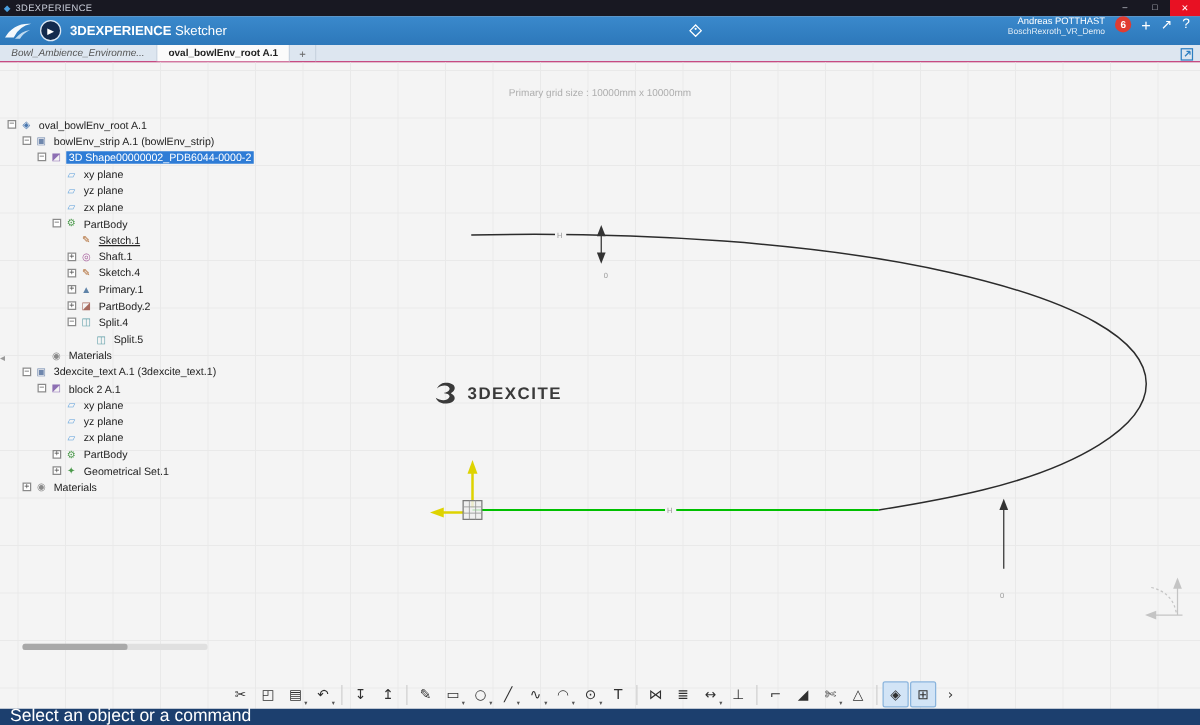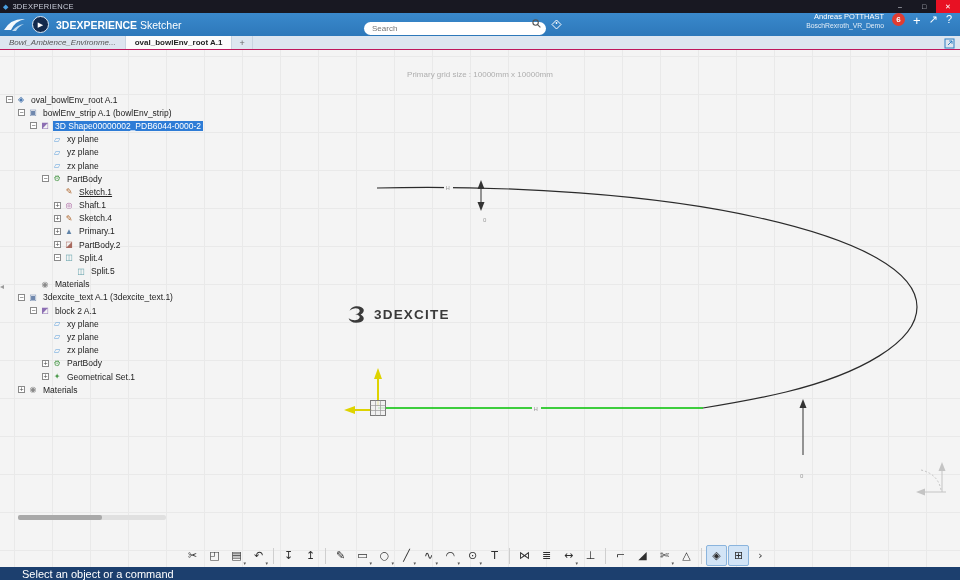--- a/index.html
+++ b/index.html
@@ -83,21 +83,21 @@
   #toolbar{position:absolute;left:182px;top:494px;height:23px;display:flex;align-items:center;gap:1px;}
   .tb-btn{position:relative;width:21px;height:21px;border:1px solid transparent;background:transparent;
     border-radius:2px;display:flex;align-items:center;justify-content:center;padding:0;cursor:default;}
   .tb-btn .tb-glyph{font-size:11px;color:#2f2f2f;font-family:"DejaVu Sans",sans-serif;}
   .tb-btn.active{background:#d2e4f6;border-color:#8ab4dd;}
   .tb-caret{position:absolute;right:0;bottom:-1px;font-size:5px;color:#555;}
   .tb-div{width:1px;height:16px;background:#cfcfcf;margin:0 3px;flex:none;}
 
   
   .statusbar{position:absolute;top:567px;left:0;width:960px;height:13px;background:#1c3f6e;
-    color:#fff;font-size:11px;display:flex;align-items:flex-end;padding-left:22px;}
+    color:#fff;font-size:14px;display:flex;align-items:flex-end;padding-left:8px;}
 </style>
 </head>
 <body>
 
 <div class="titlebar">
   <span class="tb-logo">◆</span>
   <span class="tb-title">3DEXPERIENCE</span>
   <div class="win-controls" id="win-controls">
       <div class="win-btn">–</div>
       <div class="win-btn">□</div>
@@ -108,27 +108,20 @@
 <div class="header">
   <div class="header-left">
     <svg width="26" height="17" viewBox="0 0 26 17">
       <path d="M2 14 Q9 2 23 3 Q13 5 9 14 Z" fill="#ffffff" opacity="0.95"></path>
       <path d="M10 15 Q15 9 22 8 Q16 11 14 15 Z" fill="#cfe4f5" opacity="0.9"></path>
     </svg>
     <span class="compass">▶</span>
     <span class="app-title"><b>3DEXPERIENCE</b><span> Sketcher</span></span>
   </div>
 
-  <div class="search-wrap">
-    <input class="search-input" type="text" placeholder="Search" style="">
-    <svg class="search-icon" width="9" height="9" viewBox="0 0 9 9">
-      <circle cx="3.6" cy="3.6" r="2.7" fill="none" stroke="#555" stroke-width="1.1"></circle>
-      <line x1="5.8" y1="5.8" x2="8.4" y2="8.4" stroke="#555" stroke-width="1.1"></line>
-    </svg>
-  </div>
   <svg class="tag-icon" width="11" height="11" viewBox="0 0 11 11">
     <path d="M5.5 1 L10 5.5 L5.5 10 L1 5.5 Z" fill="none" stroke="#ffffff" stroke-width="1"></path>
     <circle cx="5.5" cy="4" r="0.9" fill="#ffffff"></circle>
   </svg>
 
   <div class="header-right">
     <div class="user-block">
       <div class="user-name">Andreas POTTHAST</div>
       <div class="user-space">BoschRexroth_VR_Demo</div>
     </div>

